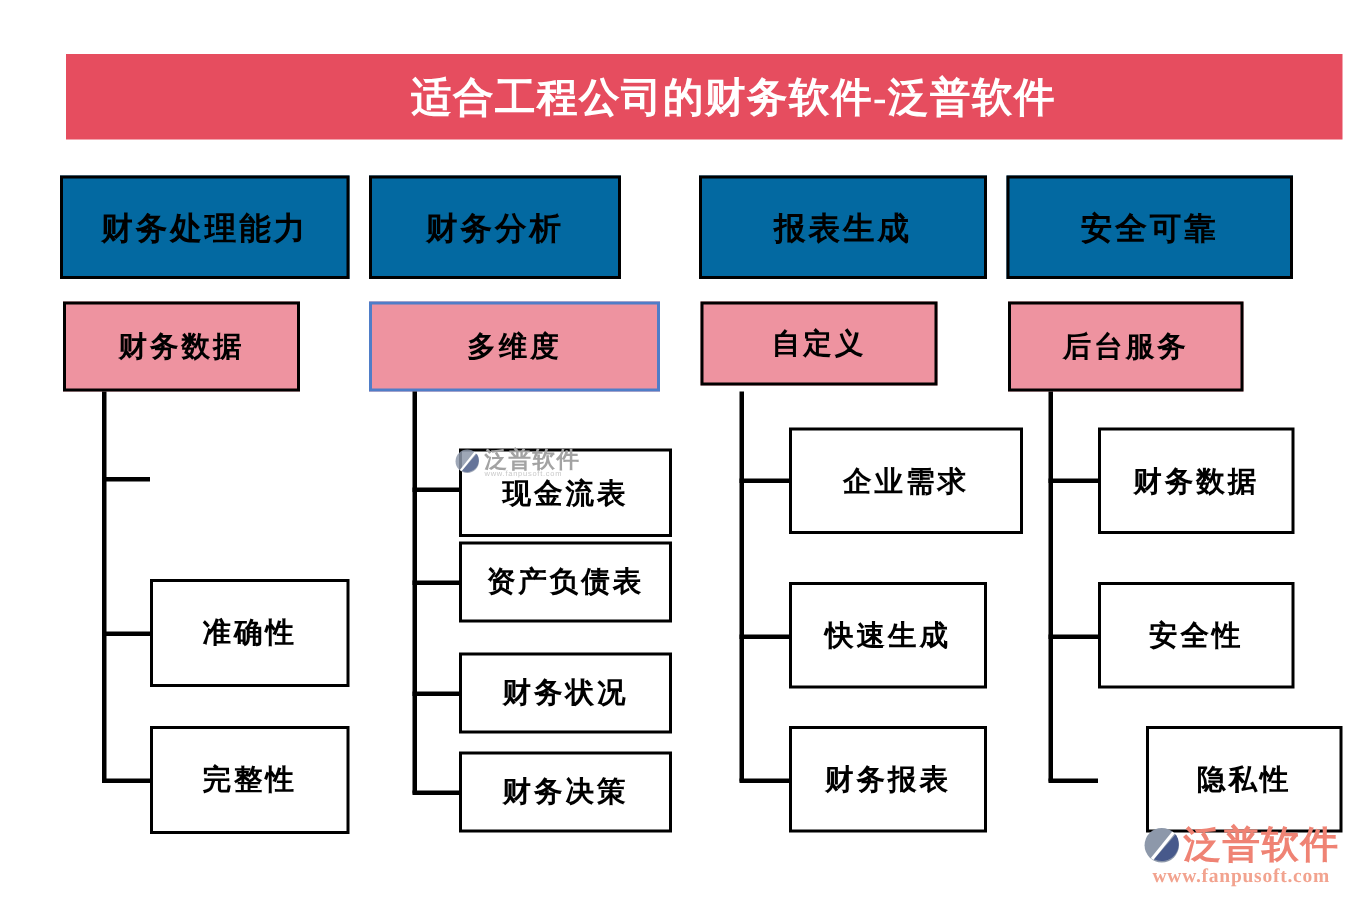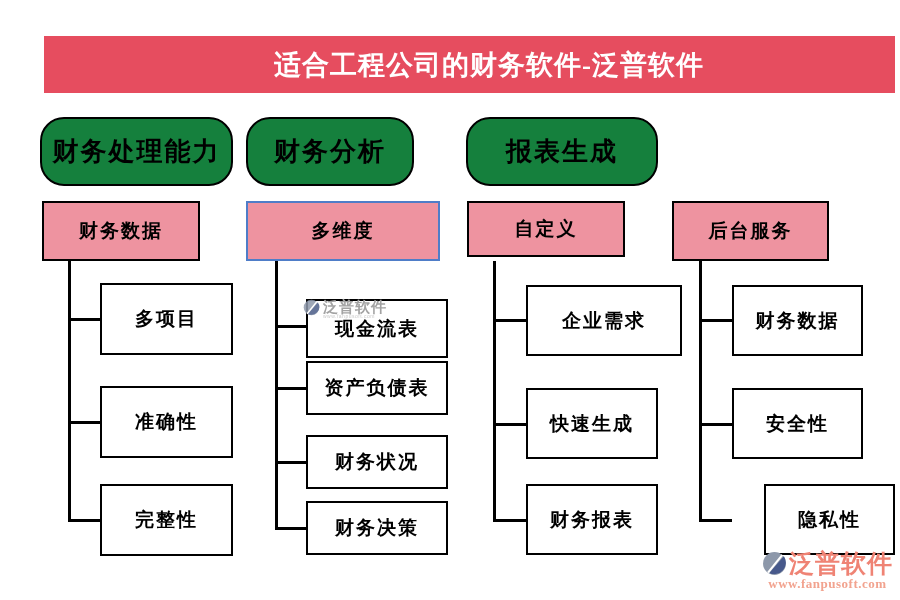--- a/index.html
+++ b/index.html
@@ -10,21 +10,21 @@
   .banner{
     position:absolute;left:44px;top:36px;width:812px;height:57px;
     background:#e64d5f;color:#ffffff;font-size:27px;font-weight:bold;
     display:flex;align-items:center;justify-content:center;letter-spacing:1px;padding-left:39px;
   }
   .box{
     position:absolute;display:flex;align-items:center;justify-content:center;
     font-weight:bold;color:#000000;box-sizing:border-box;border:2px solid #000000;
     letter-spacing:2px;background:#ffffff;
   }
-  .hbox{background:#15803d;font-size:26px;border-radius:24px;}
+  .hbox{background:#0369a1;font-size:21px;}
   .sbox{background:#ee93a0;font-size:19px;}
   .sbox.highlight{border:2px solid #4f7dc8;}
   .cbox{background:#ffffff;font-size:19px;}
   .vline,.hline{position:absolute;background:#000000;}
   .vline{width:3px;}
   .hline{height:3px;}
   .watermark{
     position:absolute;left:303px;top:299px;z-index:5;display:flex;align-items:flex-start;gap:3px;
     pointer-events:none;
   }
@@ -50,21 +50,20 @@
 <div class="canvas">
 
   <div class="banner">适合工程公司的财务软件-泛普软件</div>
 
   <div class="box hbox" style="left:40px;top:117px;width:193px;height:69px">财务处理能力</div>
   <div class="box sbox" style="left:42px;top:201px;width:158px;height:60px">财务数据</div>
   <div class="vline" style="left:68px;top:261px;height:260px"></div>
   <div class="hline" style="left:68px;top:318px;width:32px"></div>
   <div class="hline" style="left:68px;top:421px;width:32px"></div>
   <div class="hline" style="left:68px;top:519px;width:32px"></div>
-  <div class="box cbox" style="left:100px;top:283px;width:133px;height:72px">多项目</div>
   <div class="box cbox" style="left:100px;top:386px;width:133px;height:72px">准确性</div>
   <div class="box cbox" style="left:100px;top:484px;width:133px;height:72px">完整性</div>
 
   <div class="box hbox" style="left:246px;top:117px;width:168px;height:69px">财务分析</div>
   <div class="box sbox highlight" style="left:246px;top:201px;width:194px;height:60px">多维度</div>
   <div class="vline" style="left:275px;top:261px;height:268px"></div>
   <div class="hline" style="left:275px;top:325px;width:31px"></div>
   <div class="hline" style="left:275px;top:387px;width:31px"></div>
   <div class="hline" style="left:275px;top:461px;width:31px"></div>
   <div class="hline" style="left:275px;top:527px;width:31px"></div>
@@ -76,20 +75,21 @@
   <div class="box hbox" style="left:466px;top:117px;width:192px;height:69px">报表生成</div>
   <div class="box sbox" style="left:467px;top:201px;width:158px;height:56px">自定义</div>
   <div class="vline" style="left:493px;top:261px;height:260px"></div>
   <div class="hline" style="left:493px;top:319px;width:33px"></div>
   <div class="hline" style="left:493px;top:423px;width:33px"></div>
   <div class="hline" style="left:493px;top:519px;width:33px"></div>
   <div class="box cbox" style="left:526px;top:285px;width:156px;height:71px">企业需求</div>
   <div class="box cbox" style="left:526px;top:388px;width:132px;height:71px">快速生成</div>
   <div class="box cbox" style="left:526px;top:484px;width:132px;height:71px">财务报表</div>
 
+  <div class="box hbox" style="left:671px;top:117px;width:191px;height:69px">安全可靠</div>
   <div class="box sbox" style="left:672px;top:201px;width:157px;height:60px">后台服务</div>
   <div class="vline" style="left:699px;top:261px;height:260px"></div>
   <div class="hline" style="left:699px;top:319px;width:33px"></div>
   <div class="hline" style="left:699px;top:423px;width:33px"></div>
   <div class="hline" style="left:699px;top:519px;width:33px"></div>
   <div class="box cbox" style="left:732px;top:285px;width:131px;height:71px">财务数据</div>
   <div class="box cbox" style="left:732px;top:388px;width:131px;height:71px">安全性</div>
   <div class="box cbox" style="left:764px;top:484px;width:131px;height:71px">隐私性</div>
 
   <div class="watermark">

